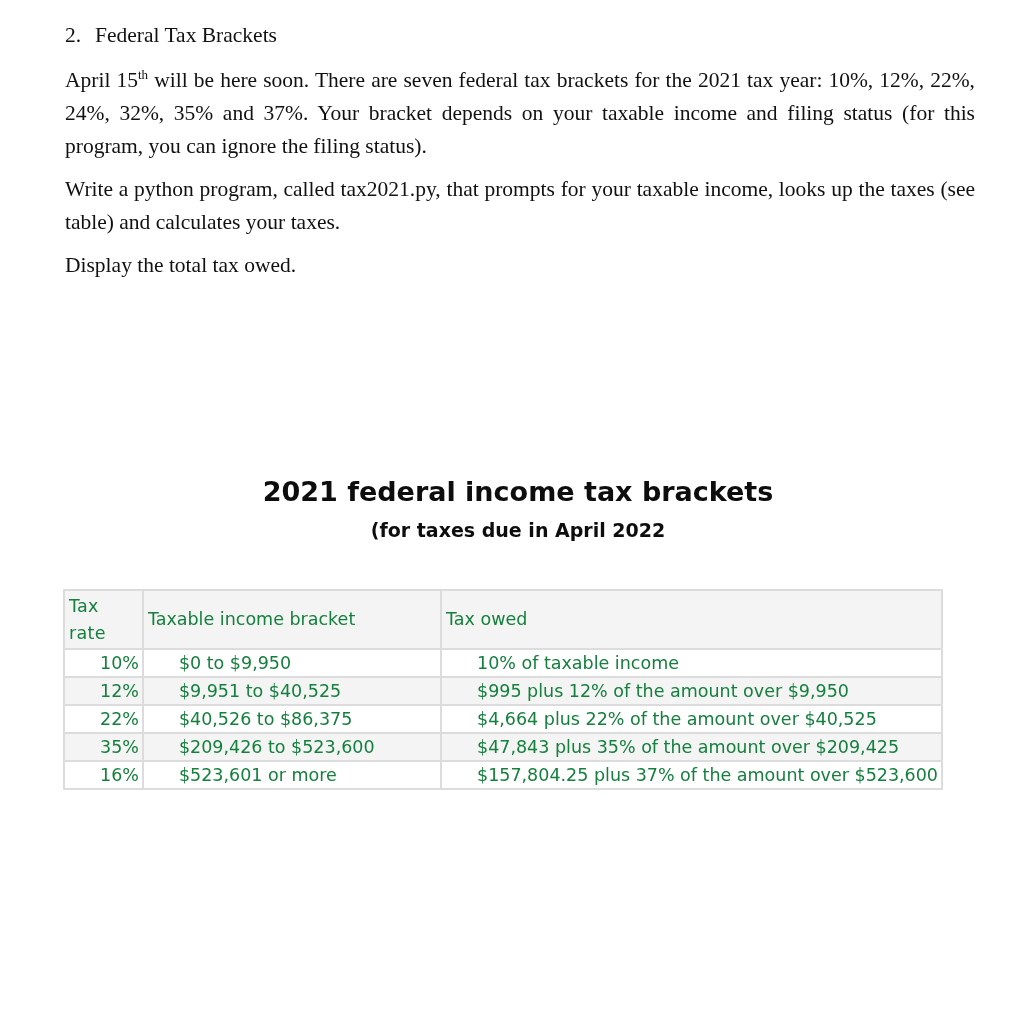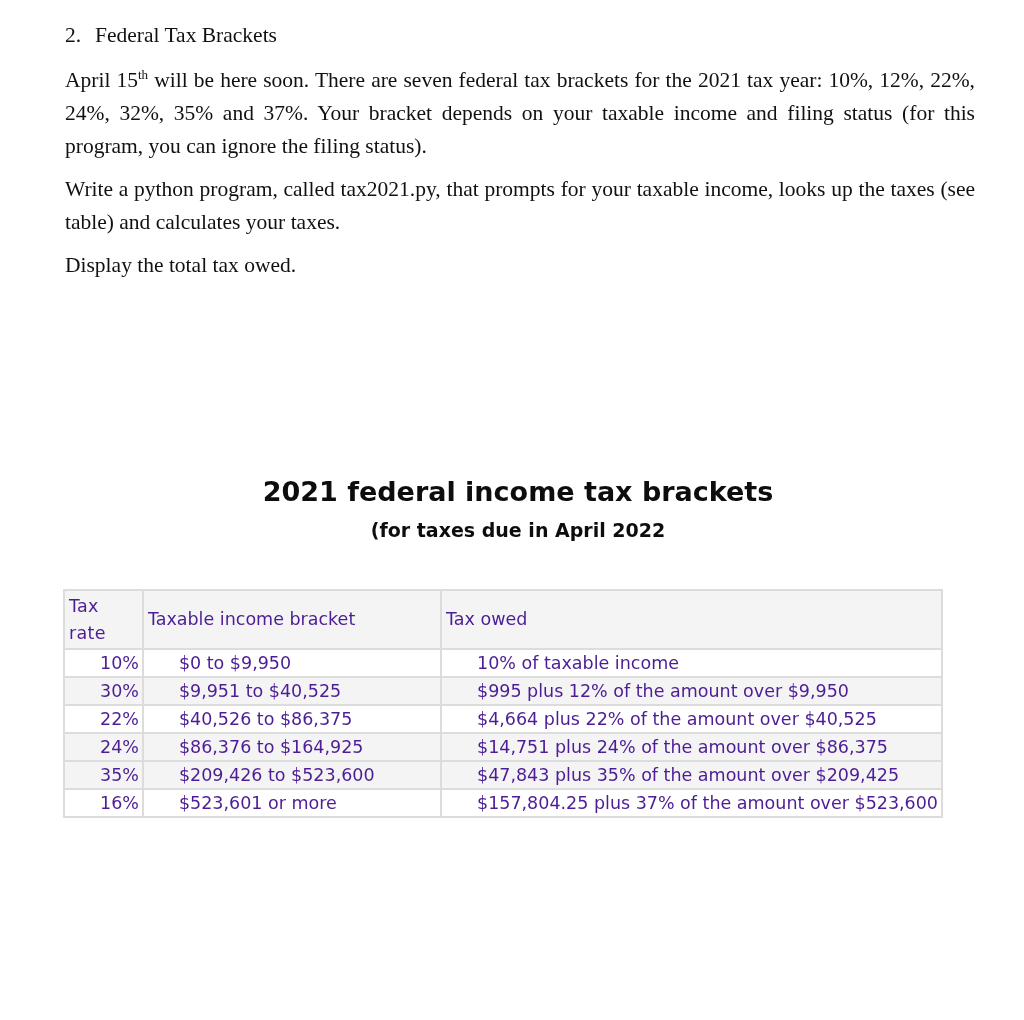--- a/index.html
+++ b/index.html
@@ -68,21 +68,21 @@
       color: #0d0d0d;
     }
     .tax-table {
       position: absolute;
       left: 63px;
       top: 589px;
       width: 880px;
       border-collapse: collapse;
       font-family: "DejaVu Sans", "Liberation Sans", sans-serif;
       font-size: 17.5px;
-      color: #4c1d95;
+      color: #15803d;
     }
     .tax-table td, .tax-table th {
       border: 2px solid #dcdcdc;
       padding: 0 3px 0 4px;
       text-align: left;
       font-weight: normal;
       vertical-align: middle;
       white-space: nowrap;
     }
     .tax-table th {
@@ -134,33 +134,28 @@
       <th class="col-owed">Tax owed</th>
     </tr>
   </thead>
   <tbody>
     <tr>
       <td>10%</td>
       <td>$0 to $9,950</td>
       <td>10% of taxable income</td>
     </tr>
     <tr class="shaded">
-      <td>30%</td>
+      <td>12%</td>
       <td>$9,951 to $40,525</td>
       <td>$995 plus 12% of the amount over $9,950</td>
     </tr>
     <tr>
       <td>22%</td>
       <td>$40,526 to $86,375</td>
       <td>$4,664 plus 22% of the amount over $40,525</td>
-    </tr>
-    <tr class="shaded">
-      <td>24%</td>
-      <td>$86,376 to $164,925</td>
-      <td>$14,751 plus 24% of the amount over $86,375</td>
     </tr>
     <tr class="shaded">
       <td>35%</td>
       <td>$209,426 to $523,600</td>
       <td>$47,843 plus 35% of the amount over $209,425</td>
     </tr>
     <tr>
       <td>16%</td>
       <td>$523,601 or more</td>
       <td>$157,804.25 plus 37% of the amount over $523,600</td>

